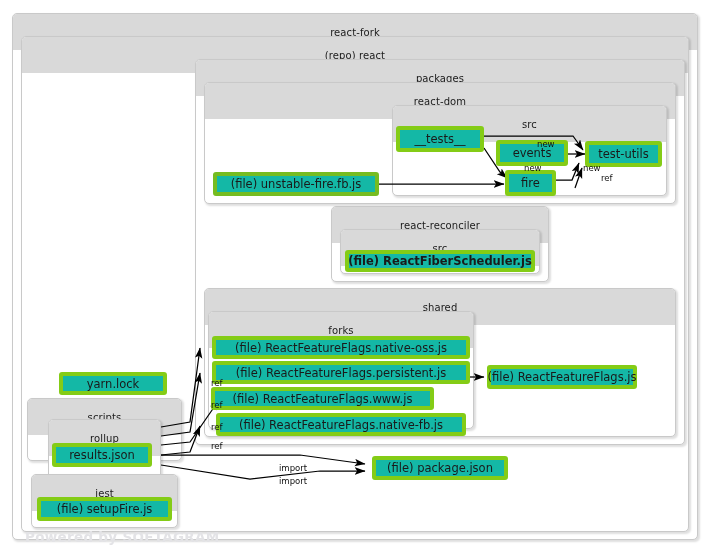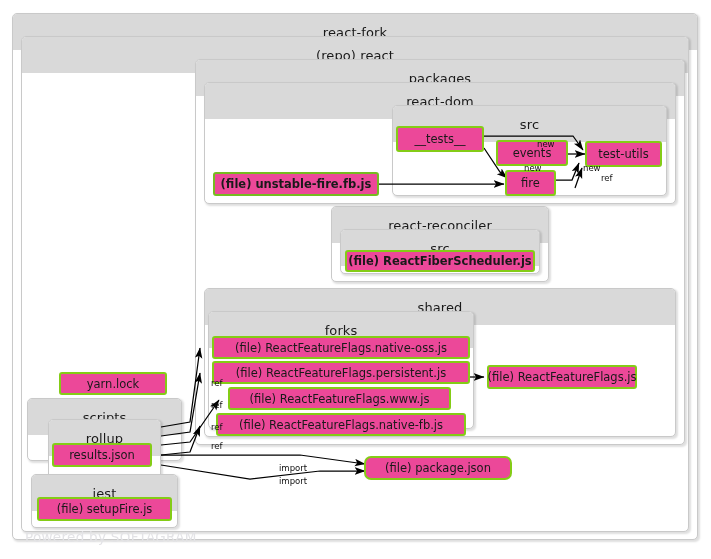--- a/index.html
+++ b/index.html
@@ -21,62 +21,62 @@
     border-radius:5px;
     box-sizing:border-box;
     box-shadow:1.5px 1.5px 2px rgba(0,0,0,.13);
   }
   .group > .ghdr{
     position:absolute;
     left:0;top:0;right:0;
     height:36px;
     background:#d9d9d9;
     border-radius:4px 4px 0 0;
-    font-size:13px;
+    font-size:10px;
     color:#1a1a1a;
     display:flex;align-items:center;justify-content:center;
     letter-spacing:.1px;
     white-space:nowrap;
     box-sizing:border-box;
   }
 
   
   .node{
     position:absolute;
     box-sizing:border-box;
-    background:#ec4899;
-    border:2px solid #84cc16;
+    background:#14b8a6;
+    border:4px solid #84cc16;
     border-radius:3px;
     font-size:11.5px;
     color:#1a1a1a;
     display:flex;align-items:center;justify-content:center;
     white-space:nowrap;
     z-index:6;
   }
-  .node.green{border-color:#76bc21;font-weight:bold;}
+  .node.green{border-color:#76bc21;}
 
   
   #edges{position:absolute;left:0;top:0;width:711px;height:559px;z-index:4;pointer-events:none;}
   .elabel{
     position:absolute;
     font-size:8.5px;
     color:#111111;
     background:transparent;
     white-space:nowrap;
     z-index:7;
     font-family:"DejaVu Sans","Liberation Sans",sans-serif;
     padding-left:20px;
   }
 
   
   #watermark{
     position:absolute;
     left:25px;top:529px;
     font-size:13.5px;
-    font-weight:normal;
+    font-weight:bold;
     color:#e3e3e6;
     letter-spacing:.3px;
     z-index:9;
     white-space:nowrap;
   }
 </style>
 </head>
 <body>
 
 <div id="stage">
@@ -200,21 +200,21 @@
   </div>
 
   <div class="node" style="left:212px;top:336px;width:258px;height:23px;">
     <span>(file) ReactFeatureFlags.native-oss.js</span>
   </div>
 
   <div class="node" style="left:212px;top:361px;width:258px;height:23px;">
     <span>(file) ReactFeatureFlags.persistent.js</span>
   </div>
 
-  <div class="node" style="left:228px;top:387px;width:223px;height:23px;text-align:center;">
+  <div class="node" style="left:211px;top:387px;width:223px;height:23px;text-align:center;">
     <span>(file) ReactFeatureFlags.www.js</span>
   </div>
 
   <div class="node" style="left:216px;top:413px;width:250px;height:23px;">
     <span>(file) ReactFeatureFlags.native-fb.js</span>
   </div>
 
   <div class="node" style="left:487px;top:365px;width:150px;height:24px;">
     <span>(file) ReactFeatureFlags.js</span>
   </div>
@@ -224,19 +224,19 @@
   </div>
 
   <div class="node" style="left:52px;top:443px;width:100px;height:24px;">
     <span>results.json</span>
   </div>
 
   <div class="node" style="left:37px;top:497px;width:135px;height:24px;">
     <span>(file) setupFire.js</span>
   </div>
 
-  <div class="node" style="left:364px;top:456px;width:148px;height:24px;border-radius:7px;">
+  <div class="node" style="left:372px;top:456px;width:136px;height:24px;">
     <span>(file) package.json</span>
   </div>
 
   <div id="watermark">Powered by SOFTAGRAM</div>
 
 </div>
 
 </body></html>

